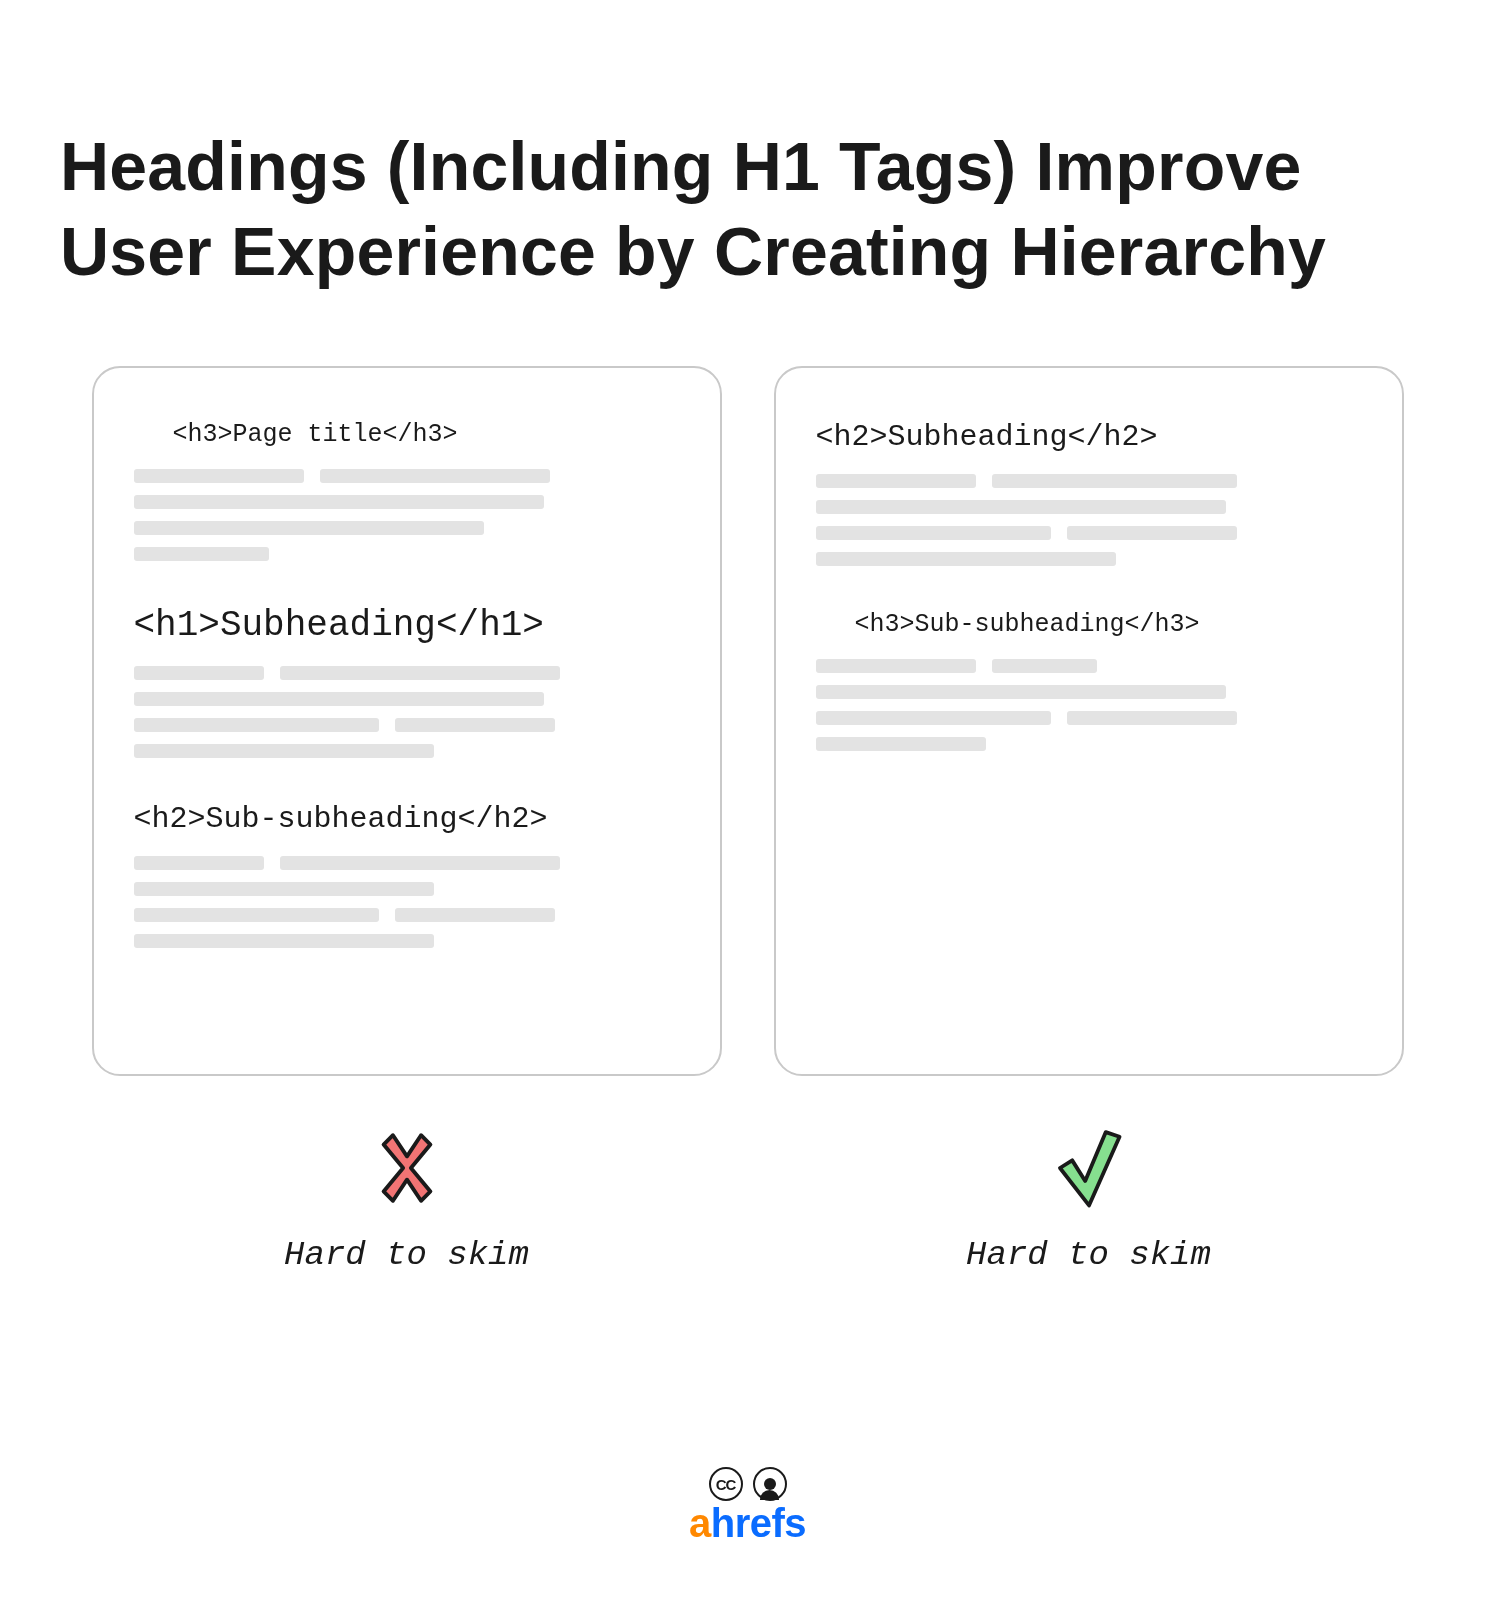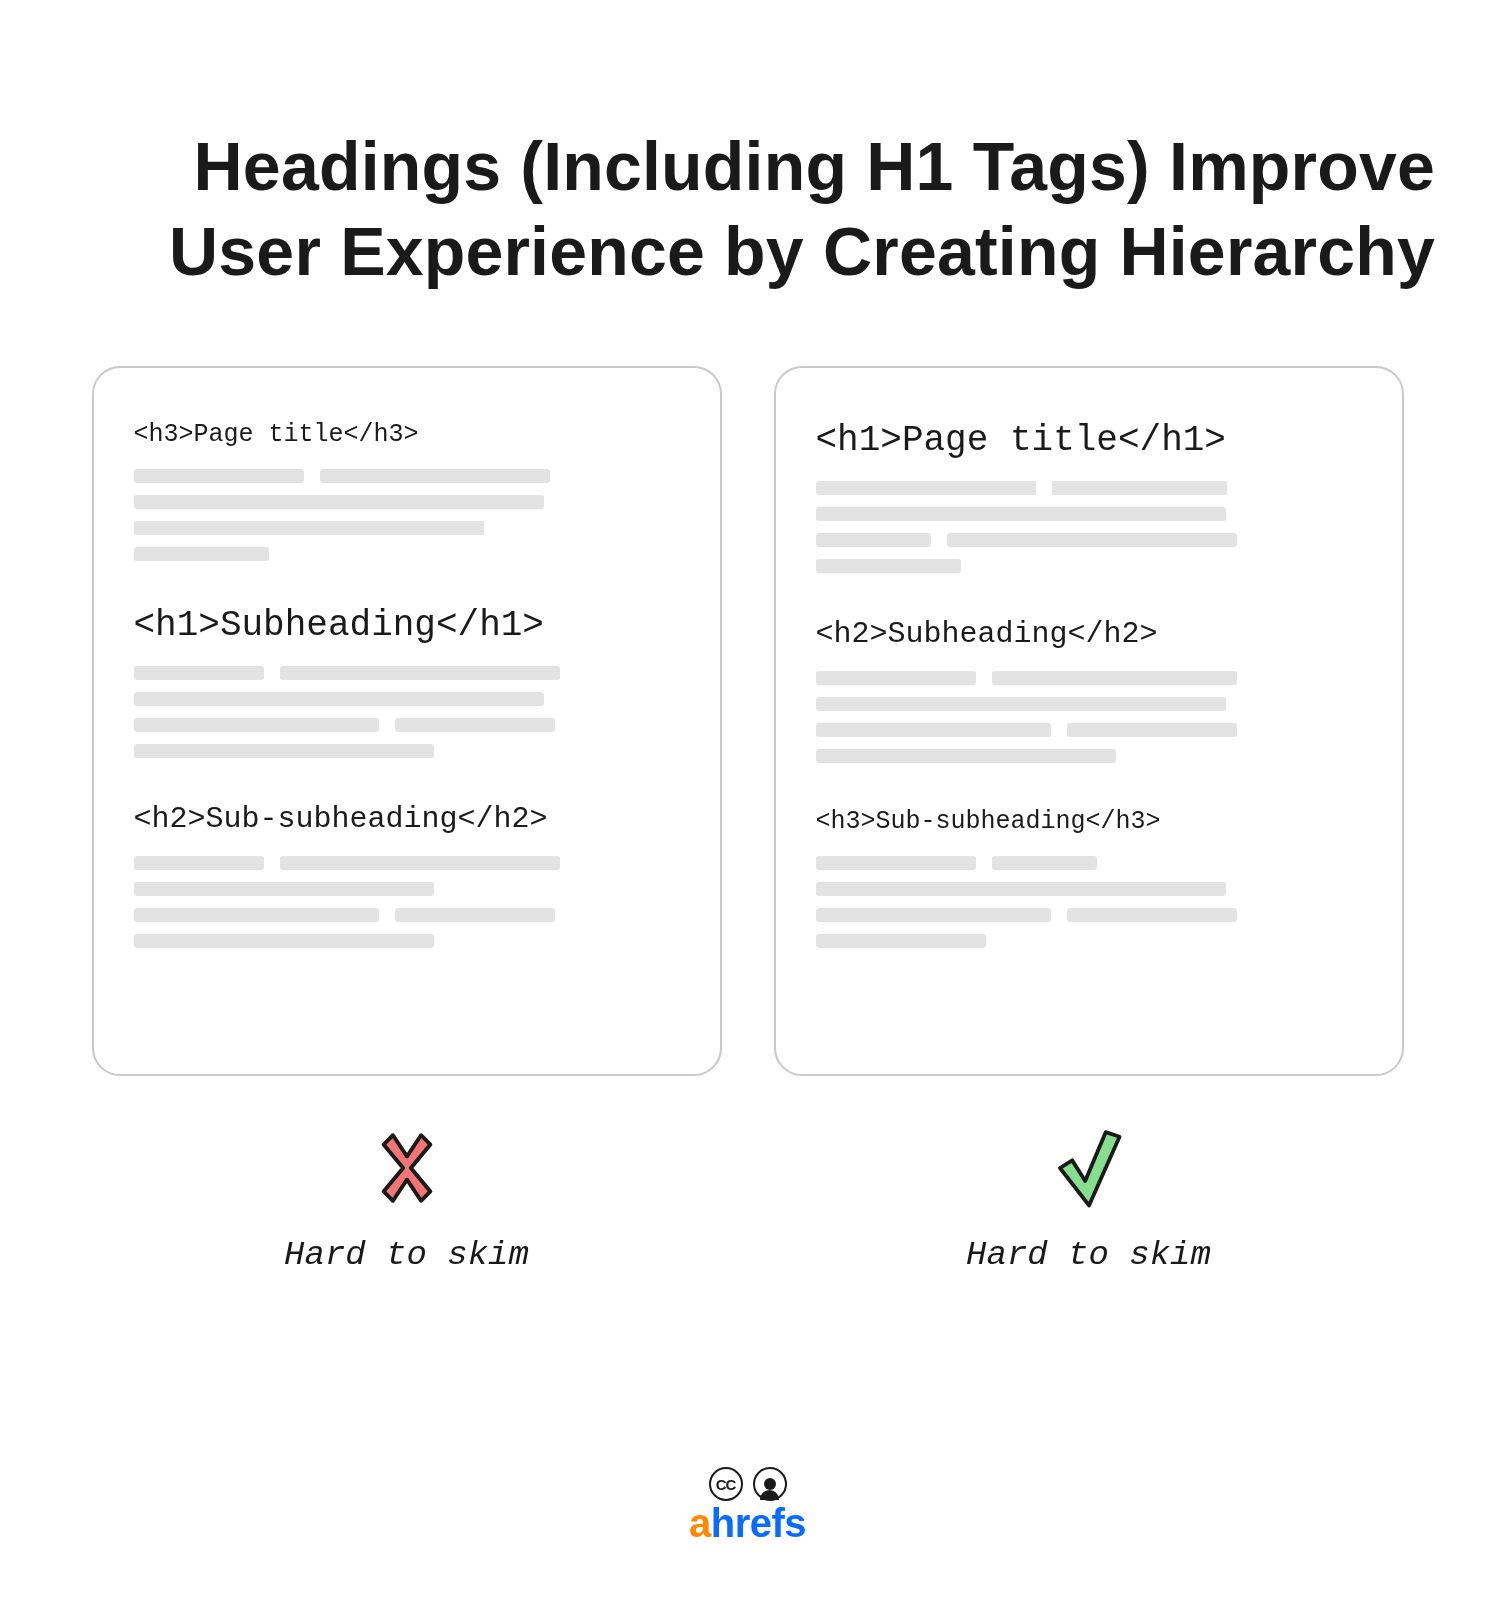--- a/index.html
+++ b/index.html
@@ -6,21 +6,21 @@
   html, body { margin:0; padding:0; }
   body {
     width: 1495px;
     height: 1600px;
     background: #ffffff;
     font-family: "Segoe UI", "Helvetica Neue", Arial, sans-serif;
     color: #1a1a1a;
     position: relative;
   }
   .title {
-    text-align: right;
+    text-align: left;
     font-weight: 800;
     font-size: 68px;
     line-height: 1.25;
     letter-spacing: 0.2px;
     padding: 78px 60px 0 60px;
   }
   .cards {
     display: flex;
     justify-content: center;
     gap: 52px;
@@ -36,21 +36,21 @@
     background: #fff;
   }
   .block { margin-bottom: 44px; }
   .block:last-child { margin-bottom: 0; }
   .tagline {
     font-family: "Consolas","Menlo","Courier New",monospace;
     color: #1a1a1a;
     white-space: nowrap;
     margin-bottom: 20px;
   }
-  .fs-small { font-size: 25px; }
+  .fs-small { font-size: 25px; margin-left: 39px; }
   .fs-mid   { font-size: 30px; }
   .fs-big   { font-size: 36px; }
   .bars { display:flex; flex-direction:column; gap:12px; }
   .barrow { display:flex; gap:16px; }
   .bar {
     height: 14px;
     background: #e3e3e3;
     border-radius: 3px;
   }
   .labels {
@@ -168,39 +168,20 @@
             <div class="bar" style="width: 160px;"></div>
           </div>
           <div class="barrow">
             <div class="bar" style="width: 300px;"></div>
           </div>
         </div>
       </div>
     </div>
   <div class="card" id="card-right">
       <div class="block">
-        <div class="tagline fs-big">&lt;h1&gt;Page title&lt;/h1&gt;</div>
-        <div class="bars">
-          <div class="barrow">
-            <div class="bar" style="width: 220px;"></div>
-            <div class="bar" style="width: 175px;"></div>
-          </div>
-          <div class="barrow">
-            <div class="bar" style="width: 410px;"></div>
-          </div>
-          <div class="barrow">
-            <div class="bar" style="width: 115px;"></div>
-            <div class="bar" style="width: 290px;"></div>
-          </div>
-          <div class="barrow">
-            <div class="bar" style="width: 145px;"></div>
-          </div>
-        </div>
-      </div>
-      <div class="block">
         <div class="tagline fs-mid">&lt;h2&gt;Subheading&lt;/h2&gt;</div>
         <div class="bars">
           <div class="barrow">
             <div class="bar" style="width: 160px;"></div>
             <div class="bar" style="width: 245px;"></div>
           </div>
           <div class="barrow">
             <div class="bar" style="width: 410px;"></div>
           </div>
           <div class="barrow">

